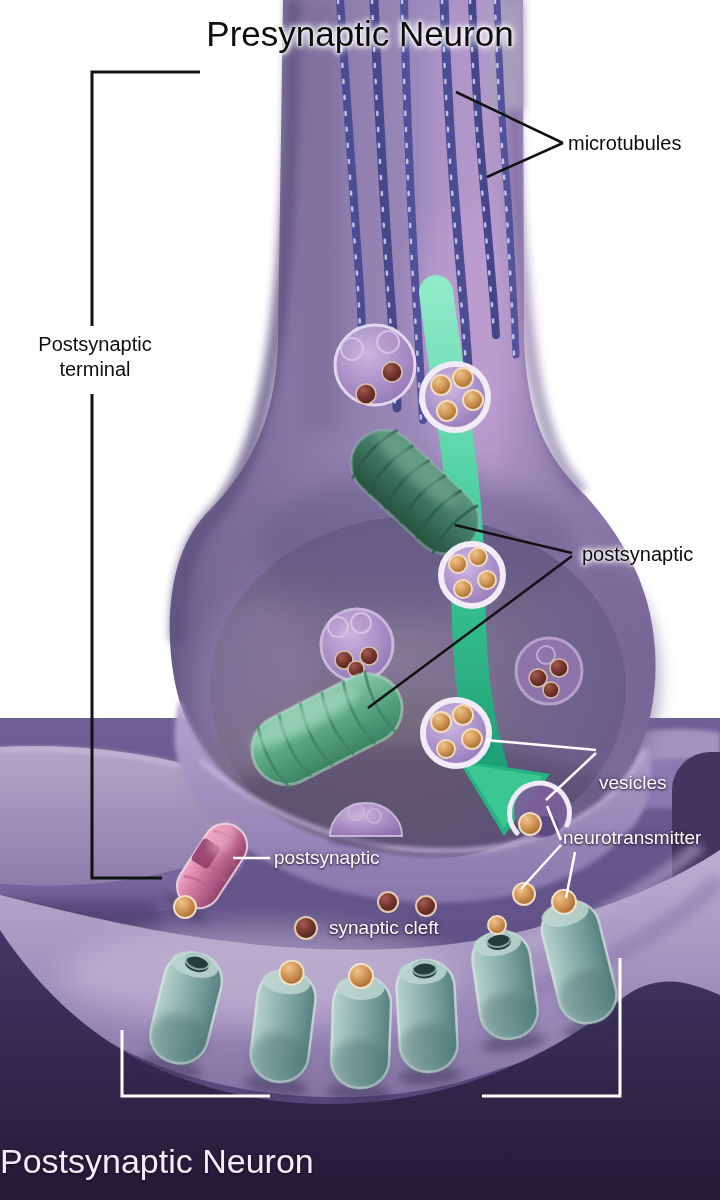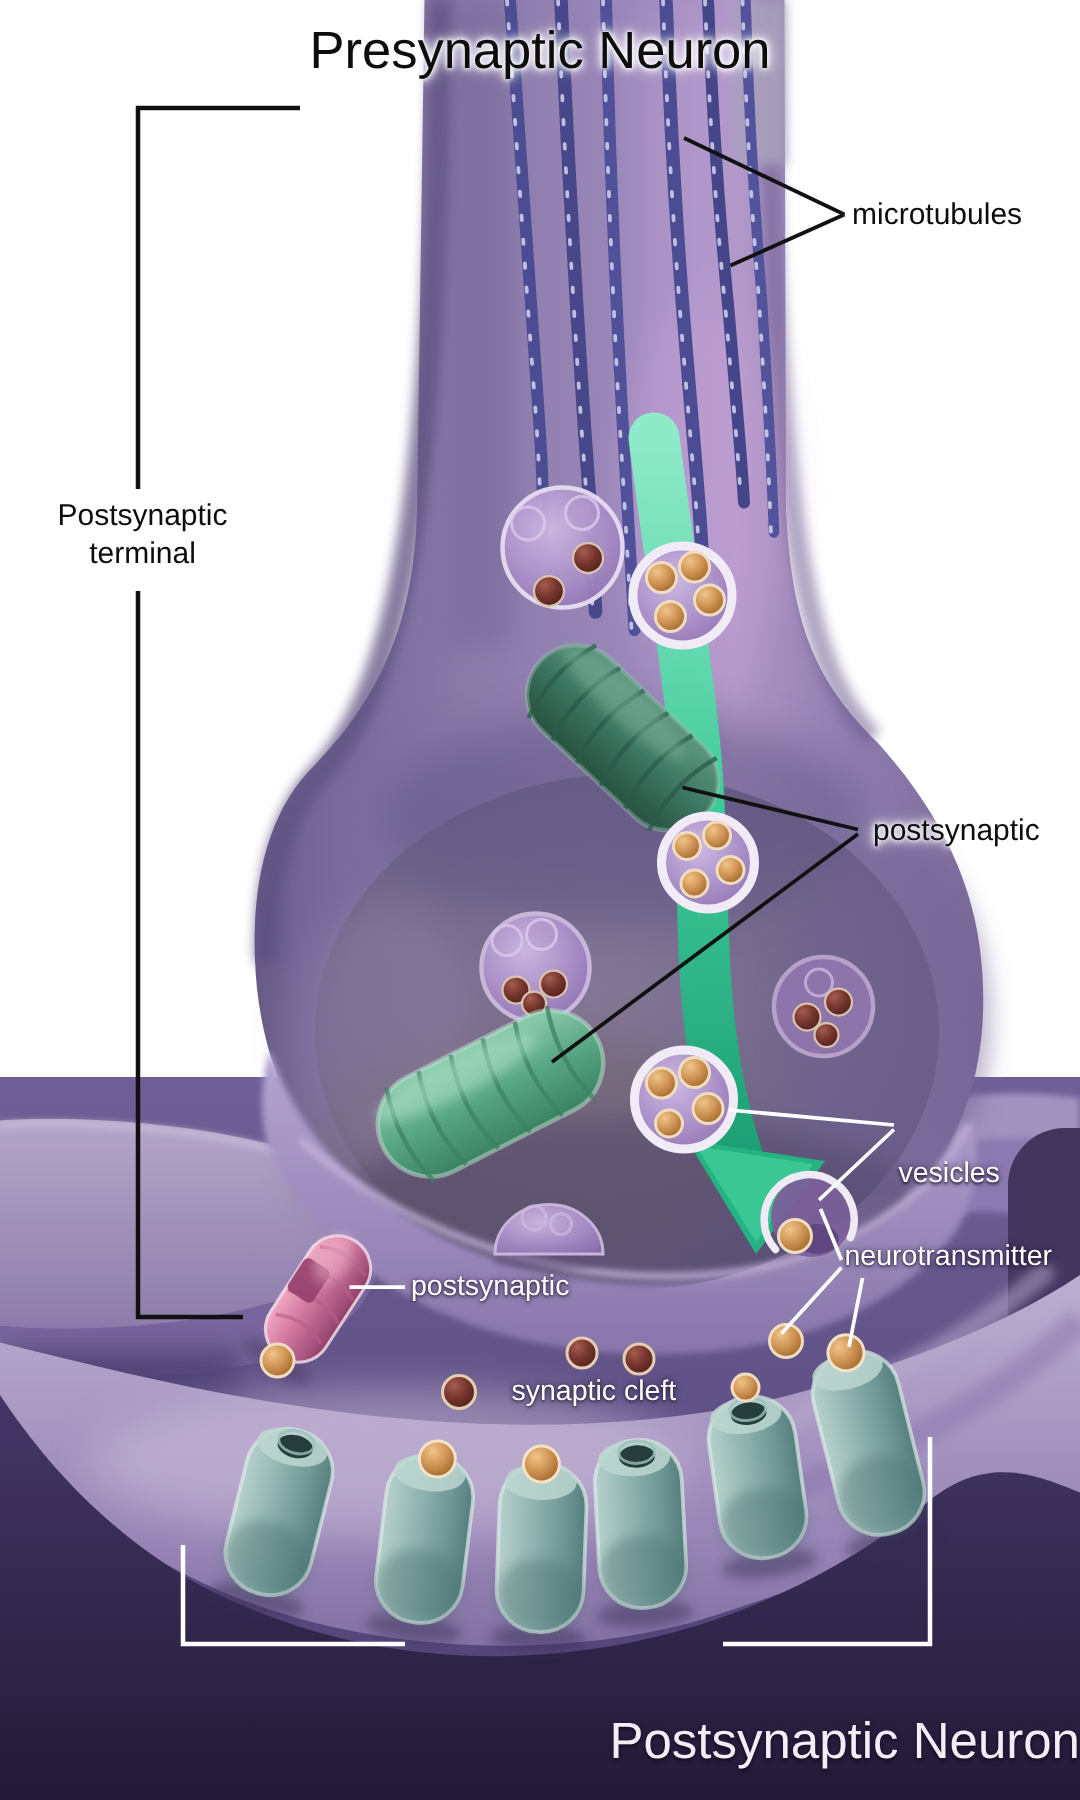--- a/index.html
+++ b/index.html
@@ -7,21 +7,21 @@
          font-family:"Liberation Sans", sans-serif;}
   .stage svg{position:absolute;left:0;top:0;}
   .lbl{position:absolute;white-space:nowrap;line-height:1.25;}
   .lbl.black{color:#0d0d0d;
     text-shadow:0 0 3px #fff,0 0 5px #fff,0 0 7px #fff,0 0 10px rgba(255,255,255,.95);}
   .lbl.white{color:#ffffff;
     text-shadow:0 1px 2px rgba(30,22,48,.9),0 0 4px rgba(30,22,48,.65);}
   .lbl.small{font-size:20px;}
   .lbl.whsmall{font-size:19px;}
   .lbl.title-top{left:0;top:12px;width:720px;text-align:center;font-size:35px;}
-  .lbl.title-bottom{left:0;top:1140px;width:720px;text-align:right;font-size:34px;
+  .lbl.title-bottom{left:0;top:1140px;width:720px;text-align:left;font-size:34px;
     color:#f3edf8;text-shadow:0 1px 3px rgba(10,6,20,.8);}
   .lbl.wrap{white-space:normal;text-align:center;}
 </style>
 </head>
 <body>
 
 <div class="stage">
 
 <svg width="720" height="1200" viewBox="0 0 720 1200">
   <defs>
@@ -400,18 +400,18 @@
 <div class="lbl black small wrap" style="left:24px;top:332px;width:142px;">Postsynaptic terminal</div>
 
 <div class="lbl black small" style="left:582px;top:542px;">postsynaptic</div>
 
 <div class="lbl white whsmall" style="left:599px;top:735px;margin-top:36px;">vesicles</div>
 
 <div class="lbl white whsmall" style="left:563px;top:826px;">neurotransmitter</div>
 
 <div class="lbl white whsmall" style="left:274px;top:846px;">postsynaptic</div>
 
-<div class="lbl white whsmall" style="left:341px;top:916px;">synaptic cleft</div>
+<div class="lbl white whsmall" style="left:329px;top:916px;">synaptic cleft</div>
 
 
 <div class="lbl title-bottom">Postsynaptic Neuron</div>
 
 </div>
 
 </body></html>

